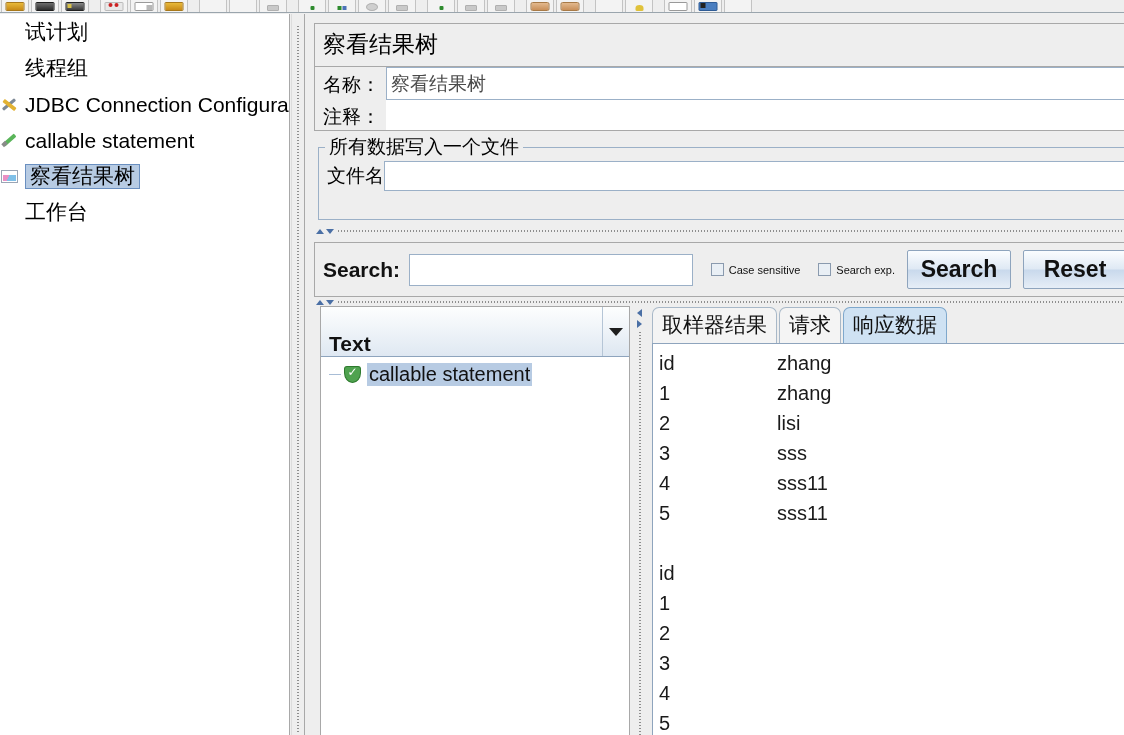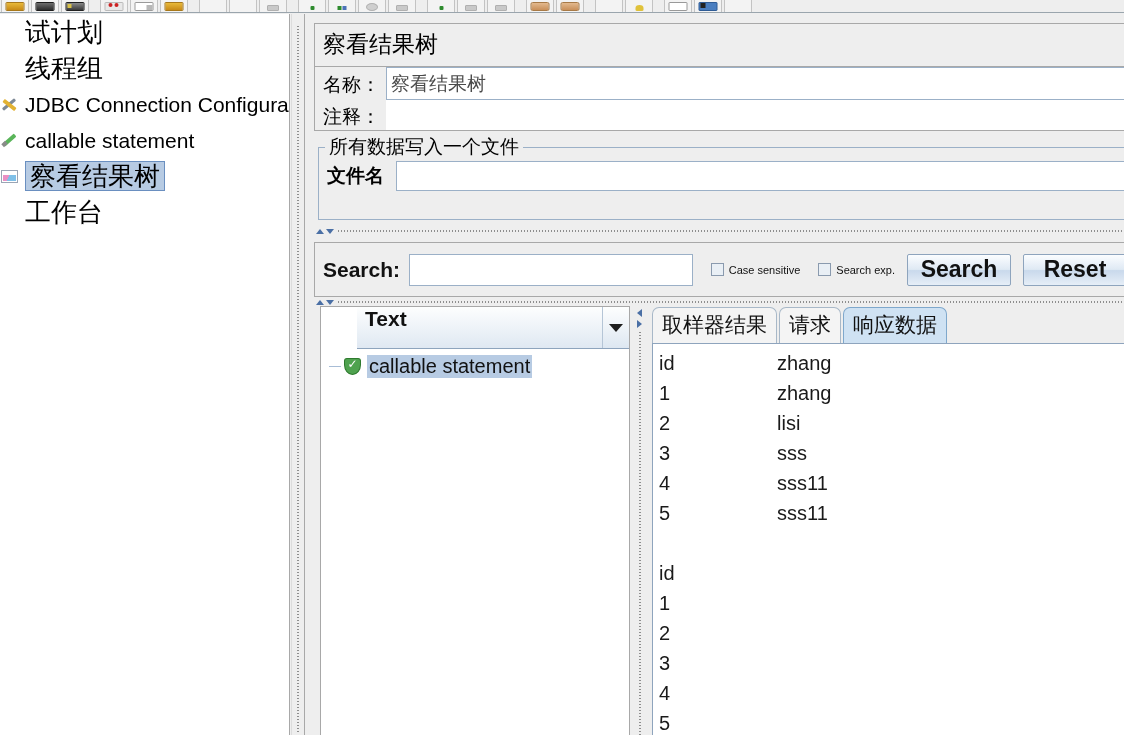--- a/index.html
+++ b/index.html
@@ -79,21 +79,21 @@
     display: flex; align-items: center;
     height: 36px;
     padding-left: 0px;
     white-space: nowrap;
   }
   .tn-label {
     font-size: 21px;
     color: #000000;
     line-height: 1;
   }
-  .tn-label.cjk { font-family: "DejaVu Sans", "Liberation Sans", sans-serif; font-size: 26px; }
+  .tn-label.cjk { font-family: "DejaVu Sans", "Liberation Sans", sans-serif; font-size: 21px; }
   .tn-label.dim { color: #a4a4a4; }
   .tn-icon {
     width: 20px; height: 20px;
     margin-right: 5px;
     position: relative;
     flex: none;
   }
   .tn-sel {
     background: #b7cbe3;
     border: 1px solid #6a8fc0;
@@ -206,21 +206,21 @@
   }
   .gb-legend .bar-left { width: 6px; height: 1px; background: #9bb0c7; }
   .gb-legend .txt {
     font-family: "DejaVu Sans", "Liberation Sans", sans-serif;
     font-size: 19px; color: #000; padding: 0 4px; white-space: nowrap;
   }
   .gb-legend .bar-right { flex: 1; height: 1px; background: #9bb0c7; }
   .gb-row { display: flex; align-items: center; padding: 14px 0 0 8px; }
   .gb-label {
     font-family: "DejaVu Sans", "Liberation Sans", sans-serif;
-    font-size: 19px; color: #000; white-space: nowrap; padding-right: 12px; font-weight: bold;
+    font-size: 19px; color: #000; white-space: nowrap; padding-right: 0;
   }
   .gb-input {
     flex: 1; height: 30px;
     background: #ffffff;
     border: 1px solid #9bb0c7;
     box-sizing: border-box;
   }
 
   
   .hsplit {
@@ -264,21 +264,21 @@
     box-sizing: border-box;
   }
   .cb-wrap { display: flex; align-items: center; margin-left: 18px; }
   .cb-box {
     width: 13px; height: 13px;
     border: 1px solid #8a9aae; background: #e9eff5;
     box-sizing: border-box; margin-right: 5px;
   }
   .cb-label { font-size: 11px; color: #111; white-space: nowrap; }
   .btn {
-    height: 32px;
+    height: 39px;
     min-width: 104px;
     margin-left: 12px;
     border: 1px solid #8ea4bd;
     border-radius: 2px;
     background: linear-gradient(#fbfdff 0%, #dfe9f4 48%, #c9d9ec 52%, #e6eef7 100%);
     display: flex; align-items: center; justify-content: center;
     font-size: 23px; font-weight: bold; color: #111;
     box-sizing: border-box;
   }
 
@@ -287,27 +287,26 @@
     position: absolute; left: 8px; top: 292px; right: -4px; bottom: -4px;
   }
   .result-tree {
     position: absolute; left: 6px; top: 0; width: 310px; bottom: 0;
     border: 1px solid #a8a8a8;
     background: #ffffff;
     box-sizing: border-box;
   }
   .combo {
     position: relative;
-    height: 42px;
+    height: 50px;
     border-bottom: 1px solid #8ea4bd;
     background: linear-gradient(#fdfefe 0%, #eef3f8 50%, #dfe8f2 100%);
-    display: flex; align-items: flex-start;
+    display: flex; align-items: flex-end;
     padding-left: 8px;
     box-sizing: border-box;
-    margin-left: 36px;
   }
   .combo-text { font-size: 21px; font-weight: bold; color: #111; }
   .combo-arrow-btn {
     position: absolute; right: 0; top: 0; bottom: 0; width: 26px;
     border-left: 1px solid #b5c5d6;
     background: linear-gradient(#fdfefe 0%, #eef3f8 50%, #dde7f1 100%);
     display: flex; align-items: center; justify-content: center;
   }
   .combo-arrow {
     width: 0; height: 0;

